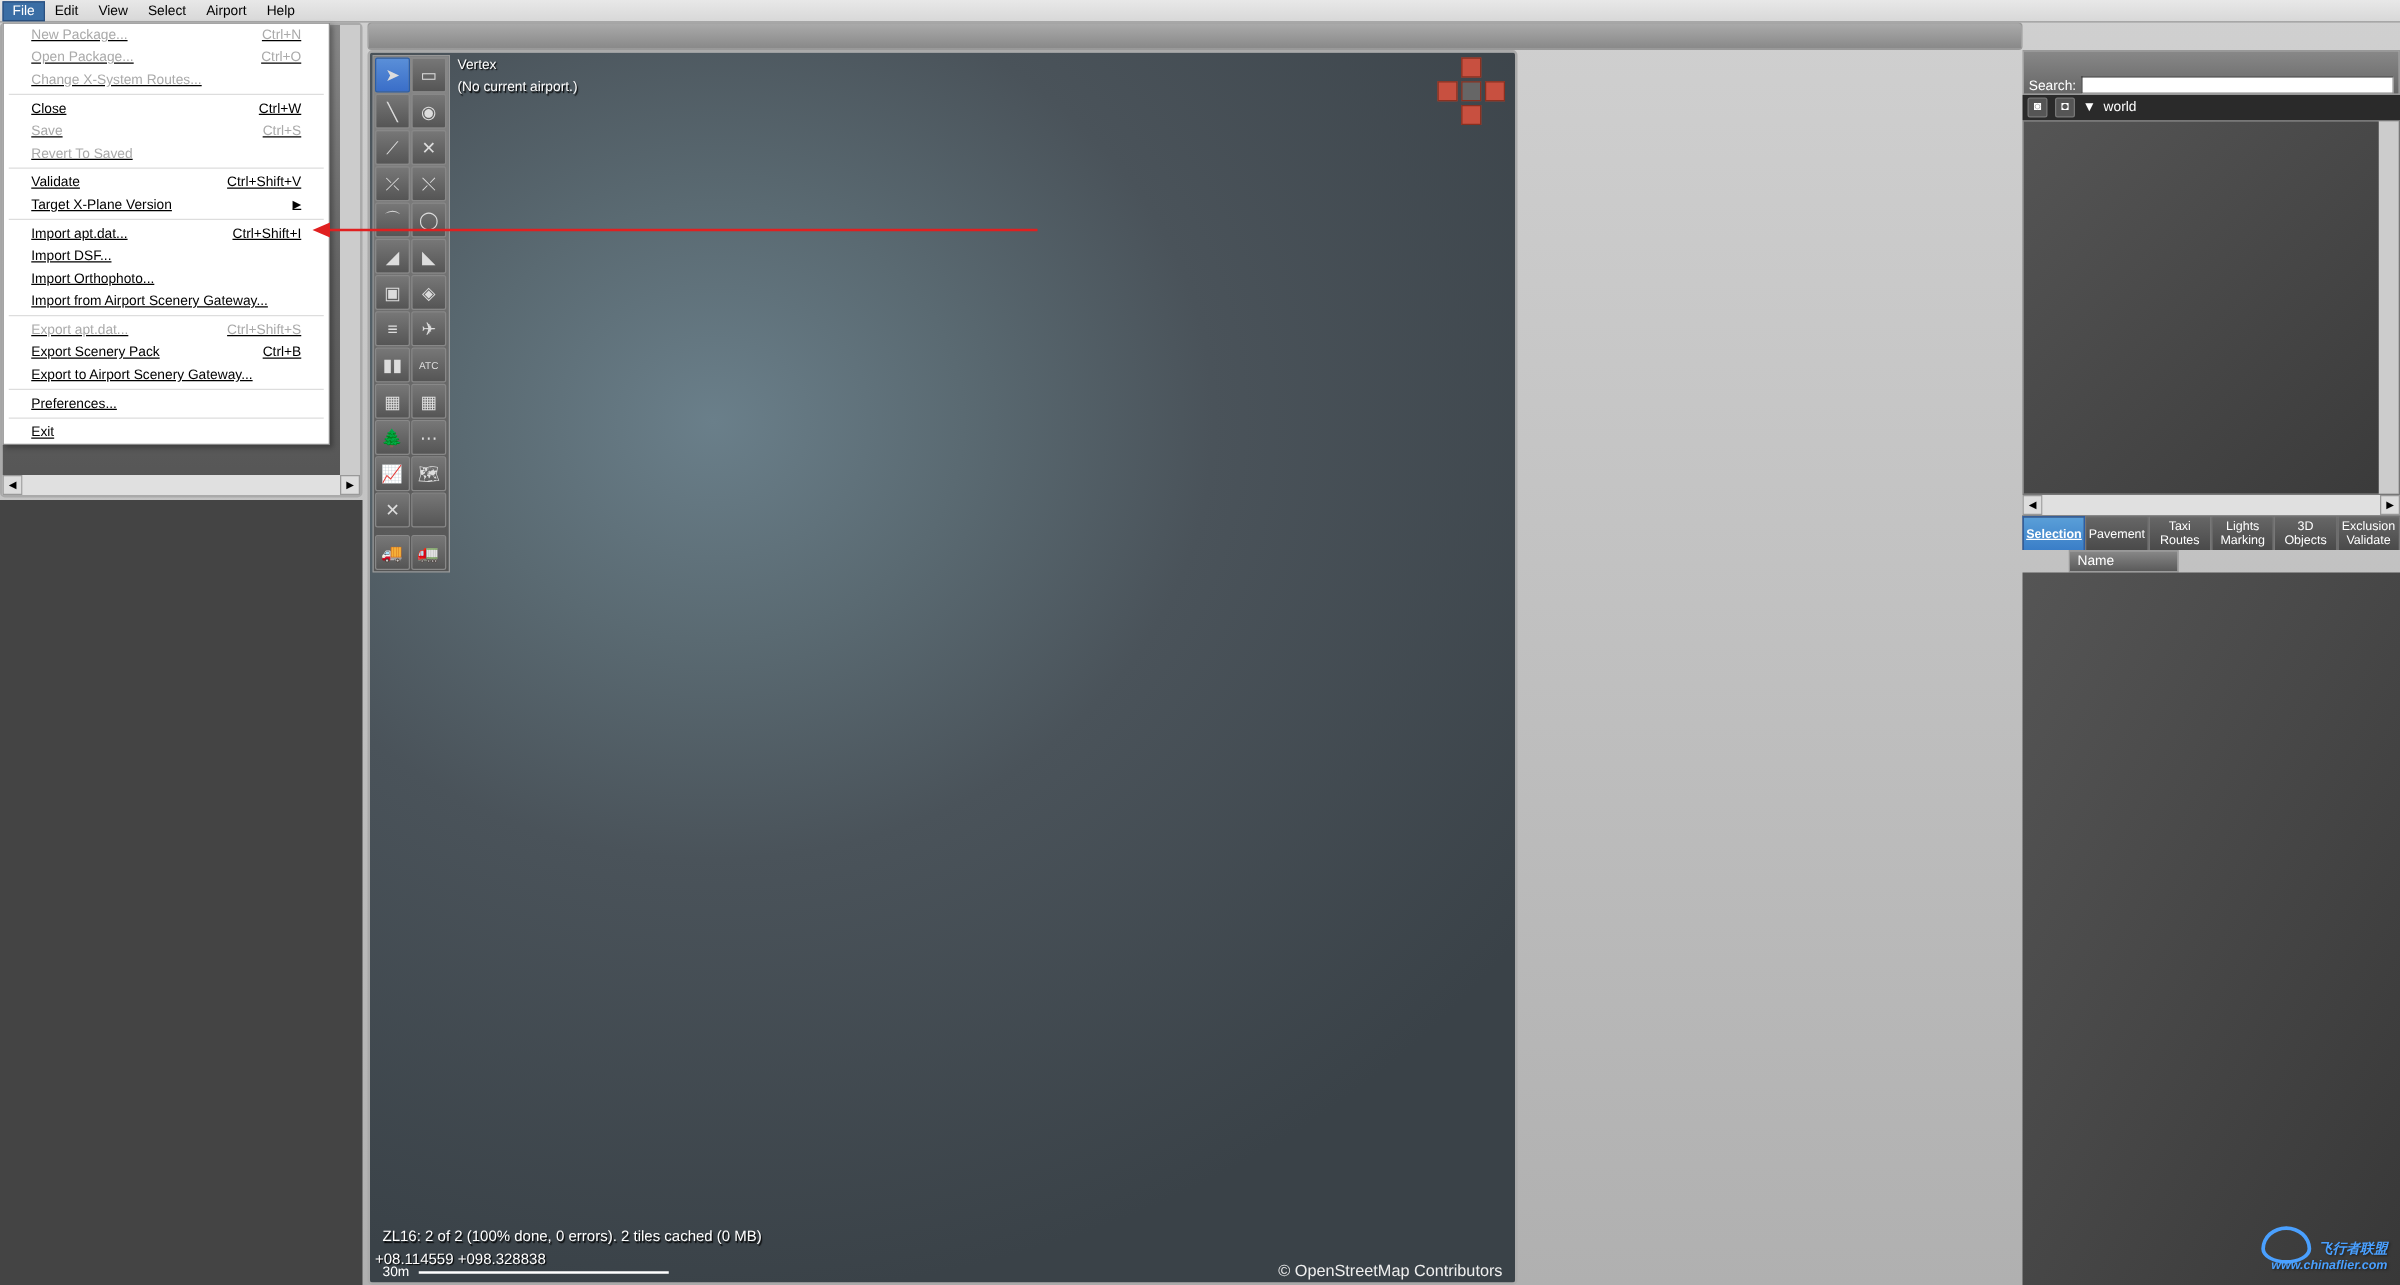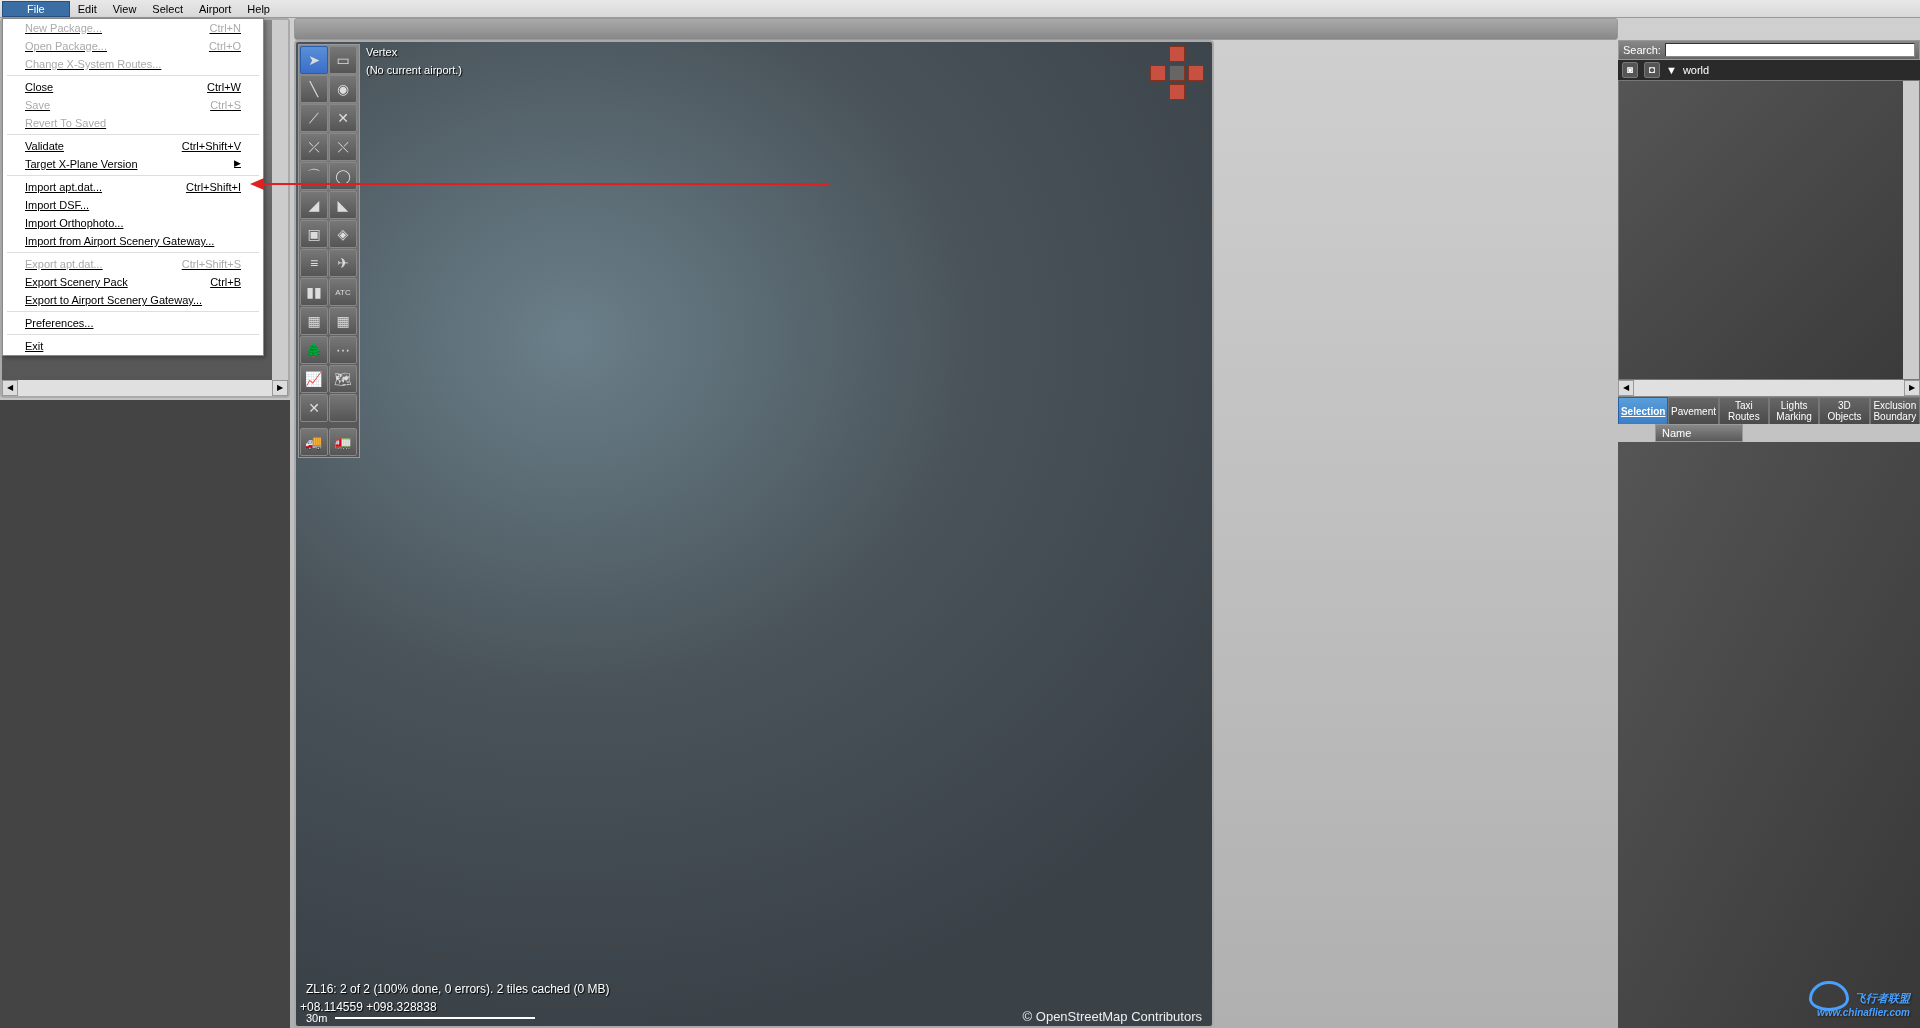--- a/index.html
+++ b/index.html
@@ -1,21 +1,21 @@
 <!DOCTYPE html>
 <html><head>
 <meta charset="utf-8">
 <style>
 * { margin: 0; padding: 0; box-sizing: border-box; font-family: Tahoma, Arial, sans-serif; font-size: 11px; }
 body { width: 1920px; height: 1028px; background: linear-gradient(to bottom, #d0d0d0, #b0b0b0); overflow: hidden; position: relative; }
 
 
 .menubar { height: 18px; background: linear-gradient(to bottom, #e8e8e8, #d8d8d8); display: flex; align-items: center; padding-left: 2px; border-bottom: 1px solid #999; }
 .menubar-item { padding: 2px 8px; cursor: default; color: #000; }
-.menubar-item.active { background: #3a6ea5; color: #fff; border: 1px solid #2a5080; padding: 1px 24px; }
+.menubar-item.active { background: #3a6ea5; color: #fff; border: 1px solid #2a5080; padding: 1px 7px; }
 
 
 .dropdown { position: absolute; left: 2px; top: 18px; width: 262px; background: #fff; border: 1px solid #888; box-shadow: 2px 2px 4px rgba(0,0,0,0.3); z-index: 100; text-decoration: underline; }
 .menu-item { display: flex; justify-content: space-between; padding: 3px 22px 3px 22px; cursor: default; font-size: 11px; }
 .menu-item.disabled { color: #aaa; }
 .menu-sep { height: 1px; background: #ddd; margin: 2px 4px; }
 .submenu-arrow { font-size: 9px; }
 
 
 .left-panel { position: absolute; left: 0; top: 18px; width: 290px; height: 380px; background: linear-gradient(to bottom, #888, #666, #555); border: 2px solid #aaa; border-radius: 4px; }
@@ -46,21 +46,21 @@
 .nav-widget { position: absolute; right: 8px; top: 4px; width: 54px; height: 54px; }
 .nav-btn { position: absolute; width: 16px; height: 16px; background: #c85040; border: 1px solid #883020; }
 .nav-n { left: 19px; top: 0; }
 .nav-s { left: 19px; bottom: 0; }
 .nav-w { left: 0; top: 19px; }
 .nav-e { right: 0; top: 19px; }
 .nav-c { left: 19px; top: 19px; background: #666; }
 
 
 .right-panel { position: absolute; right: 0; top: 40px; width: 302px; bottom: 0; }
-.search-row { height: 20px; background: linear-gradient(to bottom, #888, #666); border: 1px solid #999; display: flex; align-items: center; padding: 0 4px; gap: 4px; }
+.search-row { height: 36px; background: linear-gradient(to bottom, #888, #666); border: 1px solid #999; display: flex; align-items: flex-end; padding: 0 4px; gap: 4px; }
 .search-label { color: #fff; font-size: 11px; }
 .search-input { flex: 1; height: 14px; background: #fff; border: 1px inset #888; font-size: 10px; padding: 0 2px; }
 .world-row { height: 20px; background: #2a2a2a; display: flex; align-items: center; gap: 6px; padding: 0 4px; color: #fff; }
 .icon-btn { width: 16px; height: 16px; background: #555; border: 1px solid #777; border-radius: 2px; text-align: center; line-height: 14px; font-size: 10px; }
 
 .tree-panel { height: 300px; background: linear-gradient(to bottom right, #555, #3a3a3a); border: 1px solid #777; position: relative; }
 .tree-scroll-v { position: absolute; right: 0; top: 0; width: 16px; bottom: 0; background: #ccc; }
 .right-hscroll { height: 16px; background: #ccc; display: flex; }
 
 .tabs-row { display: flex; background: #555; border-top: 1px solid #888; flex-wrap: nowrap; }
@@ -267,21 +267,21 @@
     <div class="tabs-row" id="tabs-row">
         <div class="tab active">Selection</div>
         <div class="tab">Pavement</div>
         <div class="tab multi">Taxi
 Routes</div>
         <div class="tab multi">Lights
 Marking</div>
         <div class="tab multi">3D
 Objects</div>
         <div class="tab multi">Exclusion
-Boundary</div>
+Validate</div>
       </div>
     <div class="name-header">Name</div>
     <div class="detail-panel"></div>
   </div>
 </div>
 
 <div class="watermark">
   <span class="watermark-icon"></span><span>飞行者联盟</span>
   <div class="watermark-sub">www.chinaflier.com</div>
 </div>

